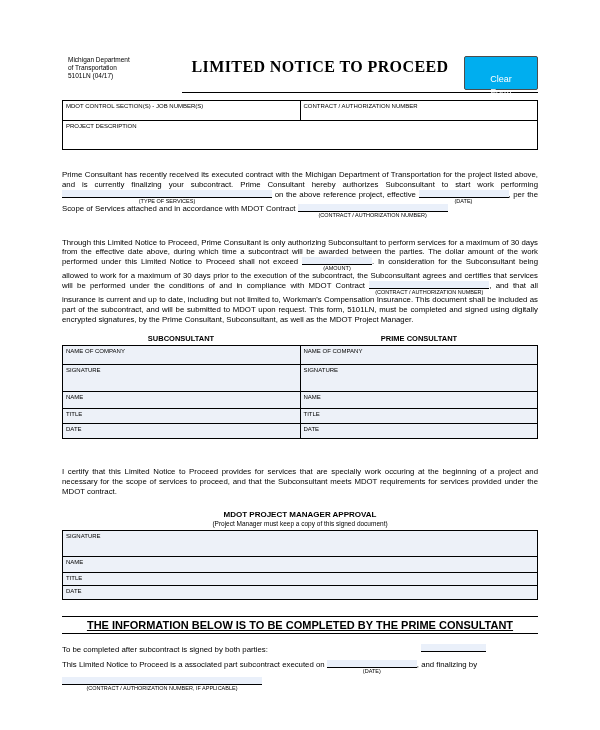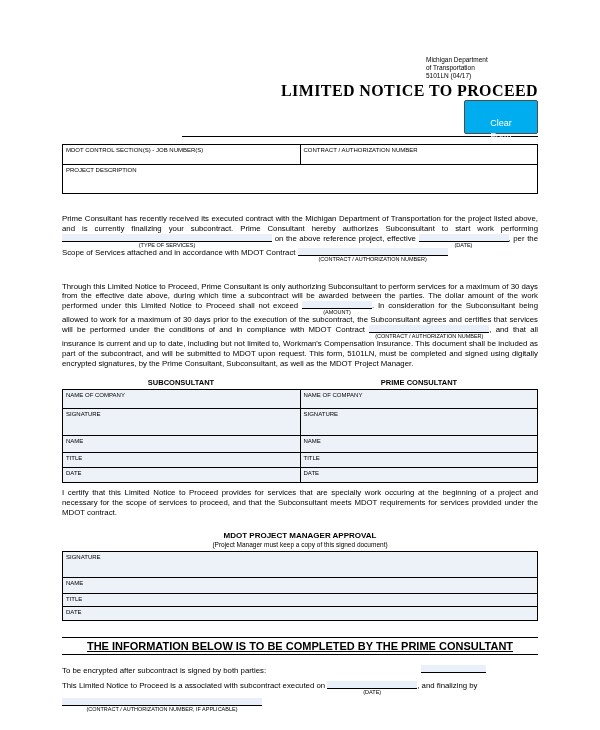--- a/index.html
+++ b/index.html
@@ -5,21 +5,21 @@
   html,body{margin:0;padding:0;}
   body{
     width:600px;height:730px;background:#ffffff;color:#000;
     font-family:"Liberation Sans", sans-serif;
     overflow:hidden;position:relative;
   }
   *{box-sizing:border-box;}
   .page{padding:56px 62px 0 62px;}
 
   
-  .header{display:flex;align-items:flex-end;flex-direction:column;}
+  .header{display:flex;align-items:flex-start;}
   .agency{width:118px;font-size:6.5px;line-height:8px;padding-left:6px;}
   .title{flex:1;text-align:center;font-family:"Liberation Serif", serif;font-weight:bold;
          font-size:16px;letter-spacing:.4px;padding-top:2px;}
   .btn-wrap{width:78px;display:flex;justify-content:flex-end;}
   .clear-btn{display:block;width:74px;height:16px;background:#00AEEF;color:#fff;
              font-size:9px;line-height:13px;text-align:center;border:1px solid #4d4d4d;
              border-radius:2px;font-family:"Liberation Sans", sans-serif;padding:16px;cursor:pointer;}
   .header-rule{border-bottom:1px solid #000;margin-left:120px;margin-top:2px;height:0;}
 
   
@@ -132,42 +132,42 @@
     <div class="sig-row">
       <div class="sig-cell h14"><span>TITLE</span></div>
       <div class="sig-cell h14"><span>TITLE</span></div>
     </div>
     <div class="sig-row">
       <div class="sig-cell h14"><span>DATE</span></div>
       <div class="sig-cell h14"><span>DATE</span></div>
     </div>
   </div>
 
-  <div class="para" style="margin-top:5px;">
+  <div class="para" style="margin-top:28px;">
     <span>I certify that this Limited Notice to Proceed provides for services that are specially work occuring at the beginning of a project and necessary for the scope of services to proceed, and that the Subconsultant meets MDOT requirements for services provided under the MDOT contract.</span>
   </div>
 
   <div class="approval-title">MDOT PROJECT MANAGER APPROVAL</div>
   <div class="approval-sub">(Project Manager must keep a copy of this signed document)</div>
   <div class="app-table">
     <div class="app-row h26"><span>SIGNATURE</span></div>
     <div class="app-row h16"><span>NAME</span></div>
     <div class="app-row h13"><span>TITLE</span></div>
     <div class="app-row h13"><span>DATE</span></div>
   </div>
 
   <div class="banner">THE INFORMATION BELOW IS TO BE COMPLETED BY THE PRIME CONSULTANT</div>
 
   <div class="bline1">
-    <span>To be encrypted after subcontract is signed by both parties:</span>
+    <span>To be completed after subcontract is signed by both parties:</span>
     <span class="blank-nocap w65 push"></span>
   </div>
 
   <div class="para line2">
-    <span>This Limited Notice to Proceed is a associated with subcontract executed on</span>
+    <span>This Limited Notice to Proceed is a associated part subcontract executed on</span>
     <span class="blank w90"><span class="bline"></span><span class="cap">(DATE)</span></span><span>, and finalizing by</span>
   </div>
 
   <div class="line3">
     <span class="blank-nocap w200"></span>
     <div class="cap-left">(CONTRACT / AUTHORIZATION NUMBER, IF APPLICABLE)</div>
   </div>
 
 </div>
 

